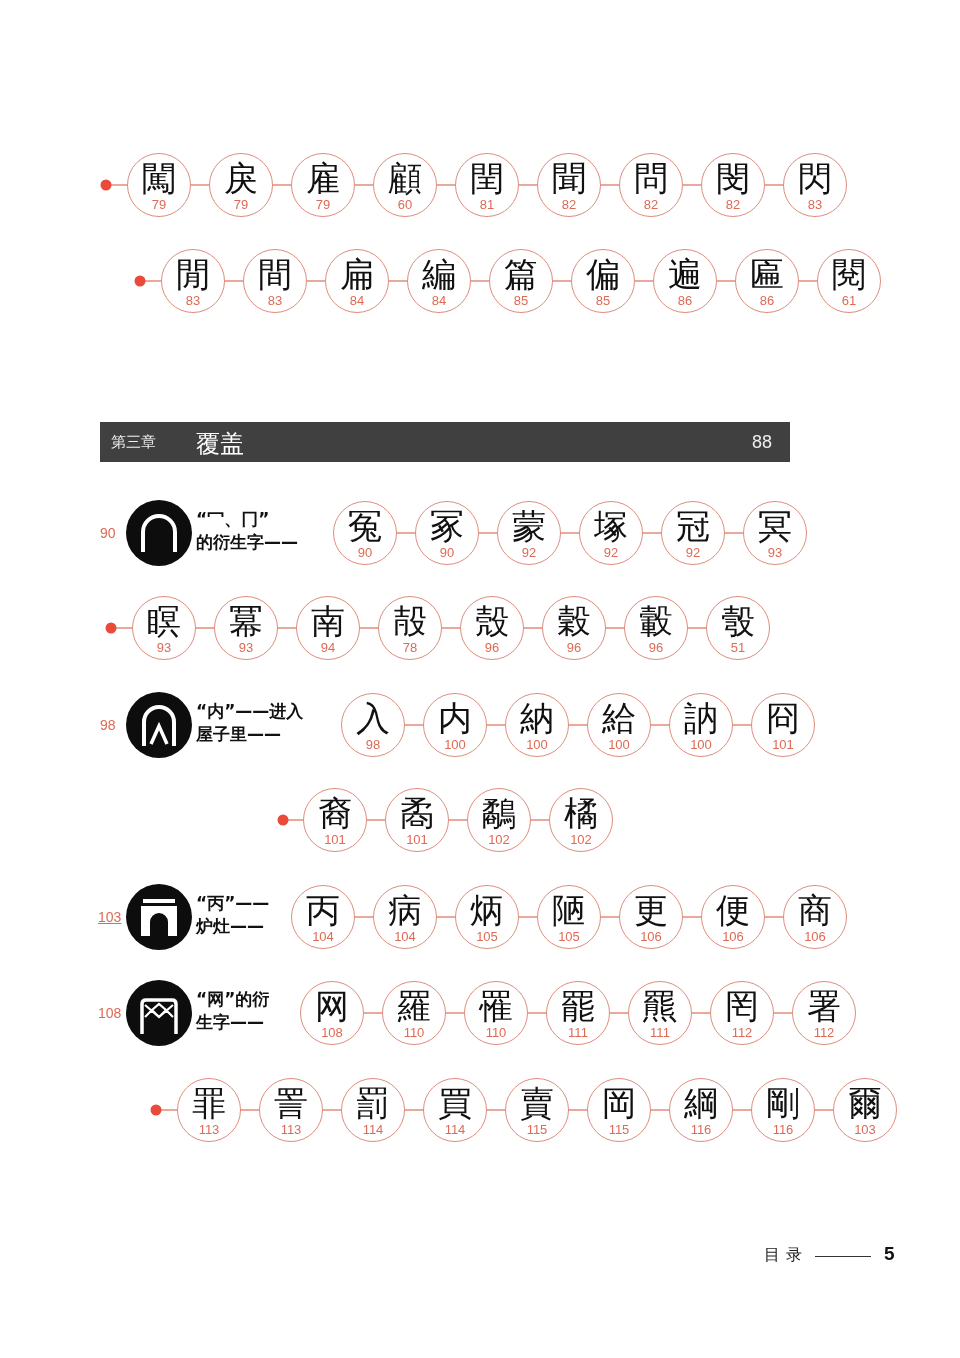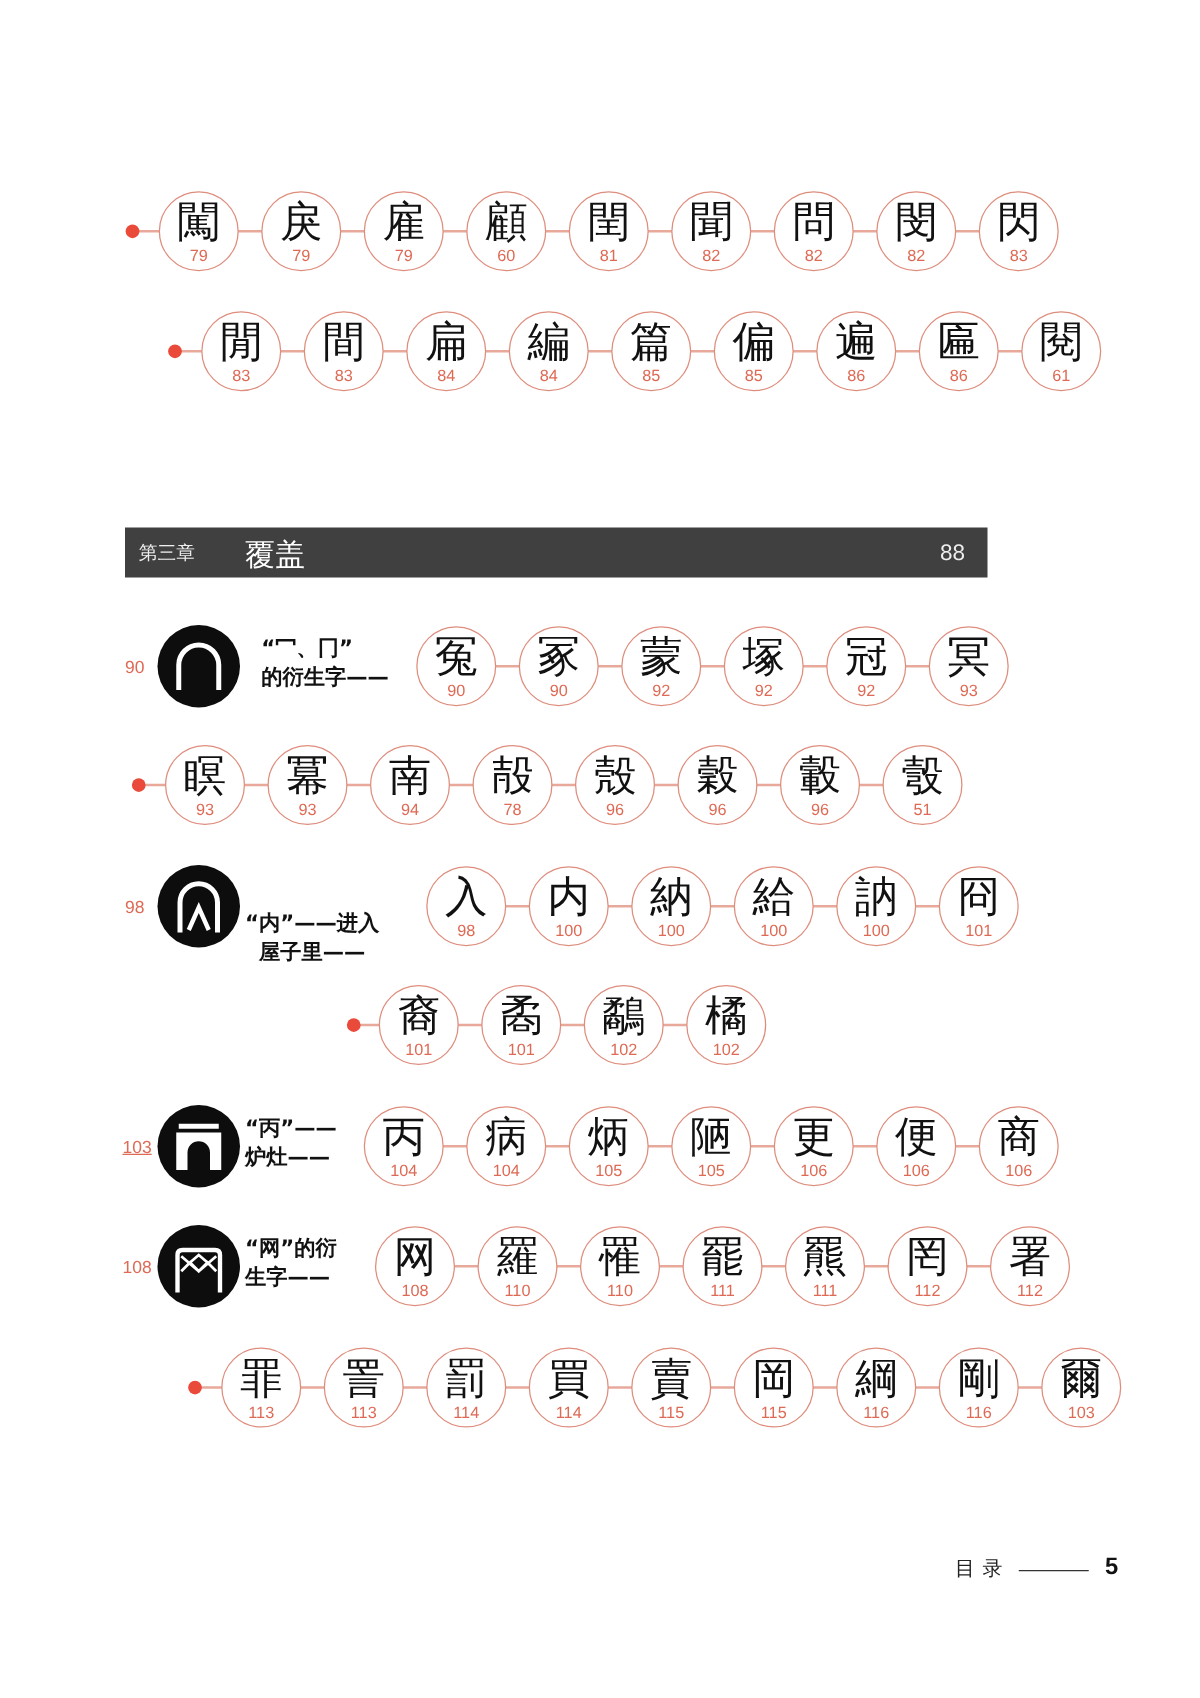--- a/index.html
+++ b/index.html
@@ -159,21 +159,21 @@
         <span class="pg">61</span>
       </div>
     </div>
     <div class="row">
       <span class="sec-num" style="left: 100px; top: 533px;">90</span>
       <div class="sec-icon" style="left: 159px; top: 533px;">
         <svg width="66" height="66" viewBox="0 0 66 66">
           <path d="M17 52 V32 A16 16 0 0 1 49 32 V52" fill="none" stroke="#fff" stroke-width="4"></path>
         </svg>
       </div>
-      <span class="sec-text" style="left: 209px; top: 508px;">“冖、冂”
+      <span class="sec-text" style="left: 196px; top: 508px;">“冖、冂”
 的衍生字——</span>
     </div>
     <div class="row">
       <div class="line" style="left: 365px; top: 532.25px; width: 410px;"></div>
       <div class="node" style="left: 365px; top: 533px;">
         <span class="ch">冤</span>
         <span class="pg">90</span>
       </div>
       <div class="node" style="left: 447px; top: 533px;">
         <span class="ch">冢</span>
@@ -233,21 +233,21 @@
       </div>
     </div>
     <div class="row">
       <span class="sec-num" style="left: 100px; top: 725px;">98</span>
       <div class="sec-icon" style="left: 159px; top: 725px;">
         <svg width="66" height="66" viewBox="0 0 66 66">
           <path d="M18 54 V30 A15 15 0 0 1 48 30 V54" fill="none" stroke="#fff" stroke-width="4"></path>
           <path d="M25 52 L33 34 L41 52" fill="none" stroke="#fff" stroke-width="3.5"></path>
         </svg>
       </div>
-      <span class="sec-text" style="left: 196px; top: 728px; text-align: center;">“内”——进入
+      <span class="sec-text" style="left: 196px; top: 700px;">“内”——进入
 屋子里——</span>
     </div>
     <div class="row">
       <div class="line" style="left: 373px; top: 724.25px; width: 410px;"></div>
       <div class="node" style="left: 373px; top: 725px;">
         <span class="ch">入</span>
         <span class="pg">98</span>
       </div>
       <div class="node" style="left: 455px; top: 725px;">
         <span class="ch">内</span>

